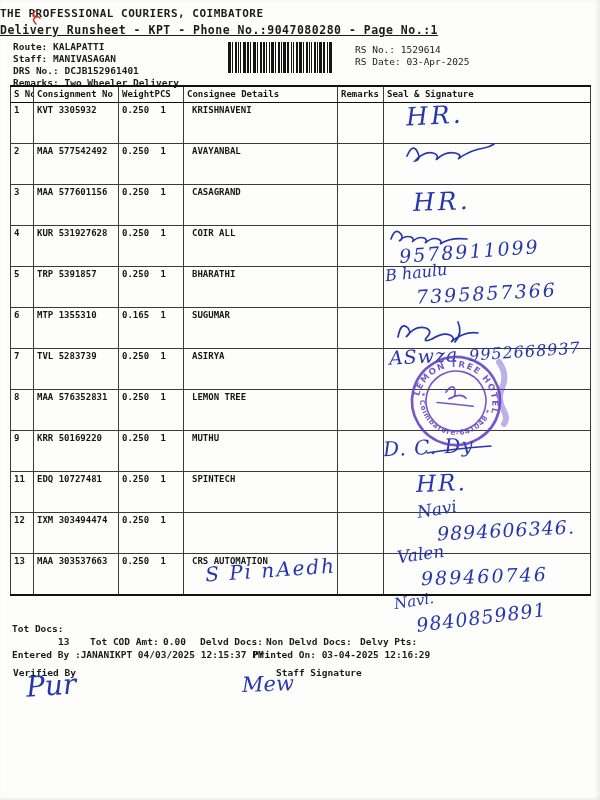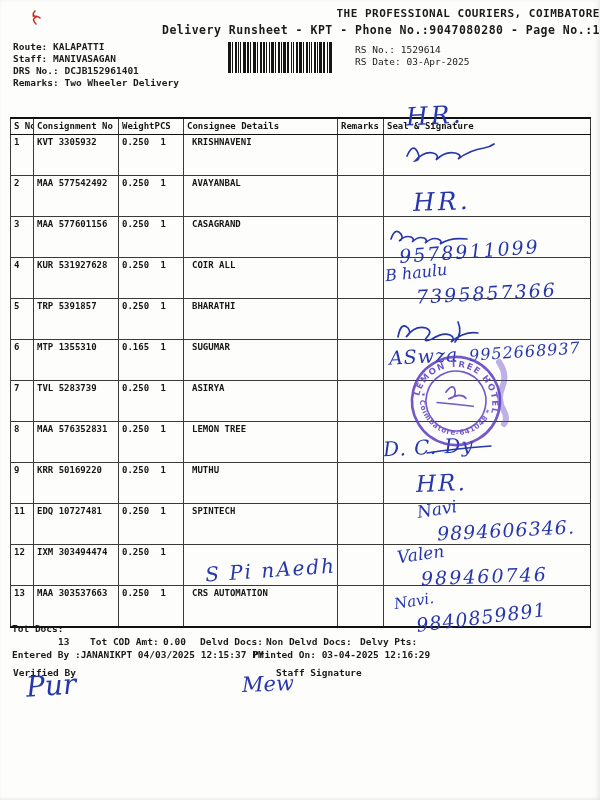--- a/index.html
+++ b/index.html
@@ -2,30 +2,30 @@
 <html><head>
 <meta charset="utf-8">
 <style>
   html,body { margin:0; padding:0; background:#e9e9e7; }
   .page {
     position:relative; width:600px; height:800px; margin:0 auto;
     background:#fdfdfc; overflow:hidden;
     font-family:"DejaVu Sans Mono", monospace; color:#1b1b1b;
     box-shadow:inset -3px 0 4px rgba(0,0,0,0.06), inset 0 -2px 3px rgba(0,0,0,0.04);
   }
-  .title-line { position:absolute; left:0; width:600px; text-align:right; font-weight:bold; letter-spacing:0.5px; }
+  .title-line { position:absolute; left:0; width:600px; text-align:left; font-weight:bold; letter-spacing:0.5px; }
   .doc-title   { top:7px;  font-size:11px; }
-  .doc-subtitle{ top:23px; font-size:11.5px; }
+  .doc-subtitle{ top:23px; font-size:11.5px;text-decoration:underline; }
   .info-line { position:absolute; left:13px; font-size:9.5px; font-weight:bold; white-space:pre; }
   .rs-line   { position:absolute; left:355px; font-size:9.5px; font-weight:normal; white-space:pre; }
   .barcode { position:absolute; left:228px; top:42px; }
 
   table.runsheet {
     position:absolute; left:10px; top:85px; width:580px;
-    border-collapse:collapse; table-layout:fixed;margin-top:32px;
+    border-collapse:collapse; table-layout:fixed;
   }
   table.runsheet th, table.runsheet td {
     border:1px solid #3a3a3a; border-top:1.5px solid #1f1f1f;
     font-size:9px; font-weight:bold; color:#161616;
     padding:2px 3px 0 3px; vertical-align:top; overflow:hidden; white-space:nowrap;
   }
   table.runsheet thead th { height:13px; text-align:left; border-top:2px solid #111; border-bottom:1.5px solid #111; }
   table.runsheet tbody tr { height:41px; }
   table.runsheet { border-bottom:2px solid #111; }
   td.c-wp, th.h-wp { padding:2px 4px 0 4px; }

